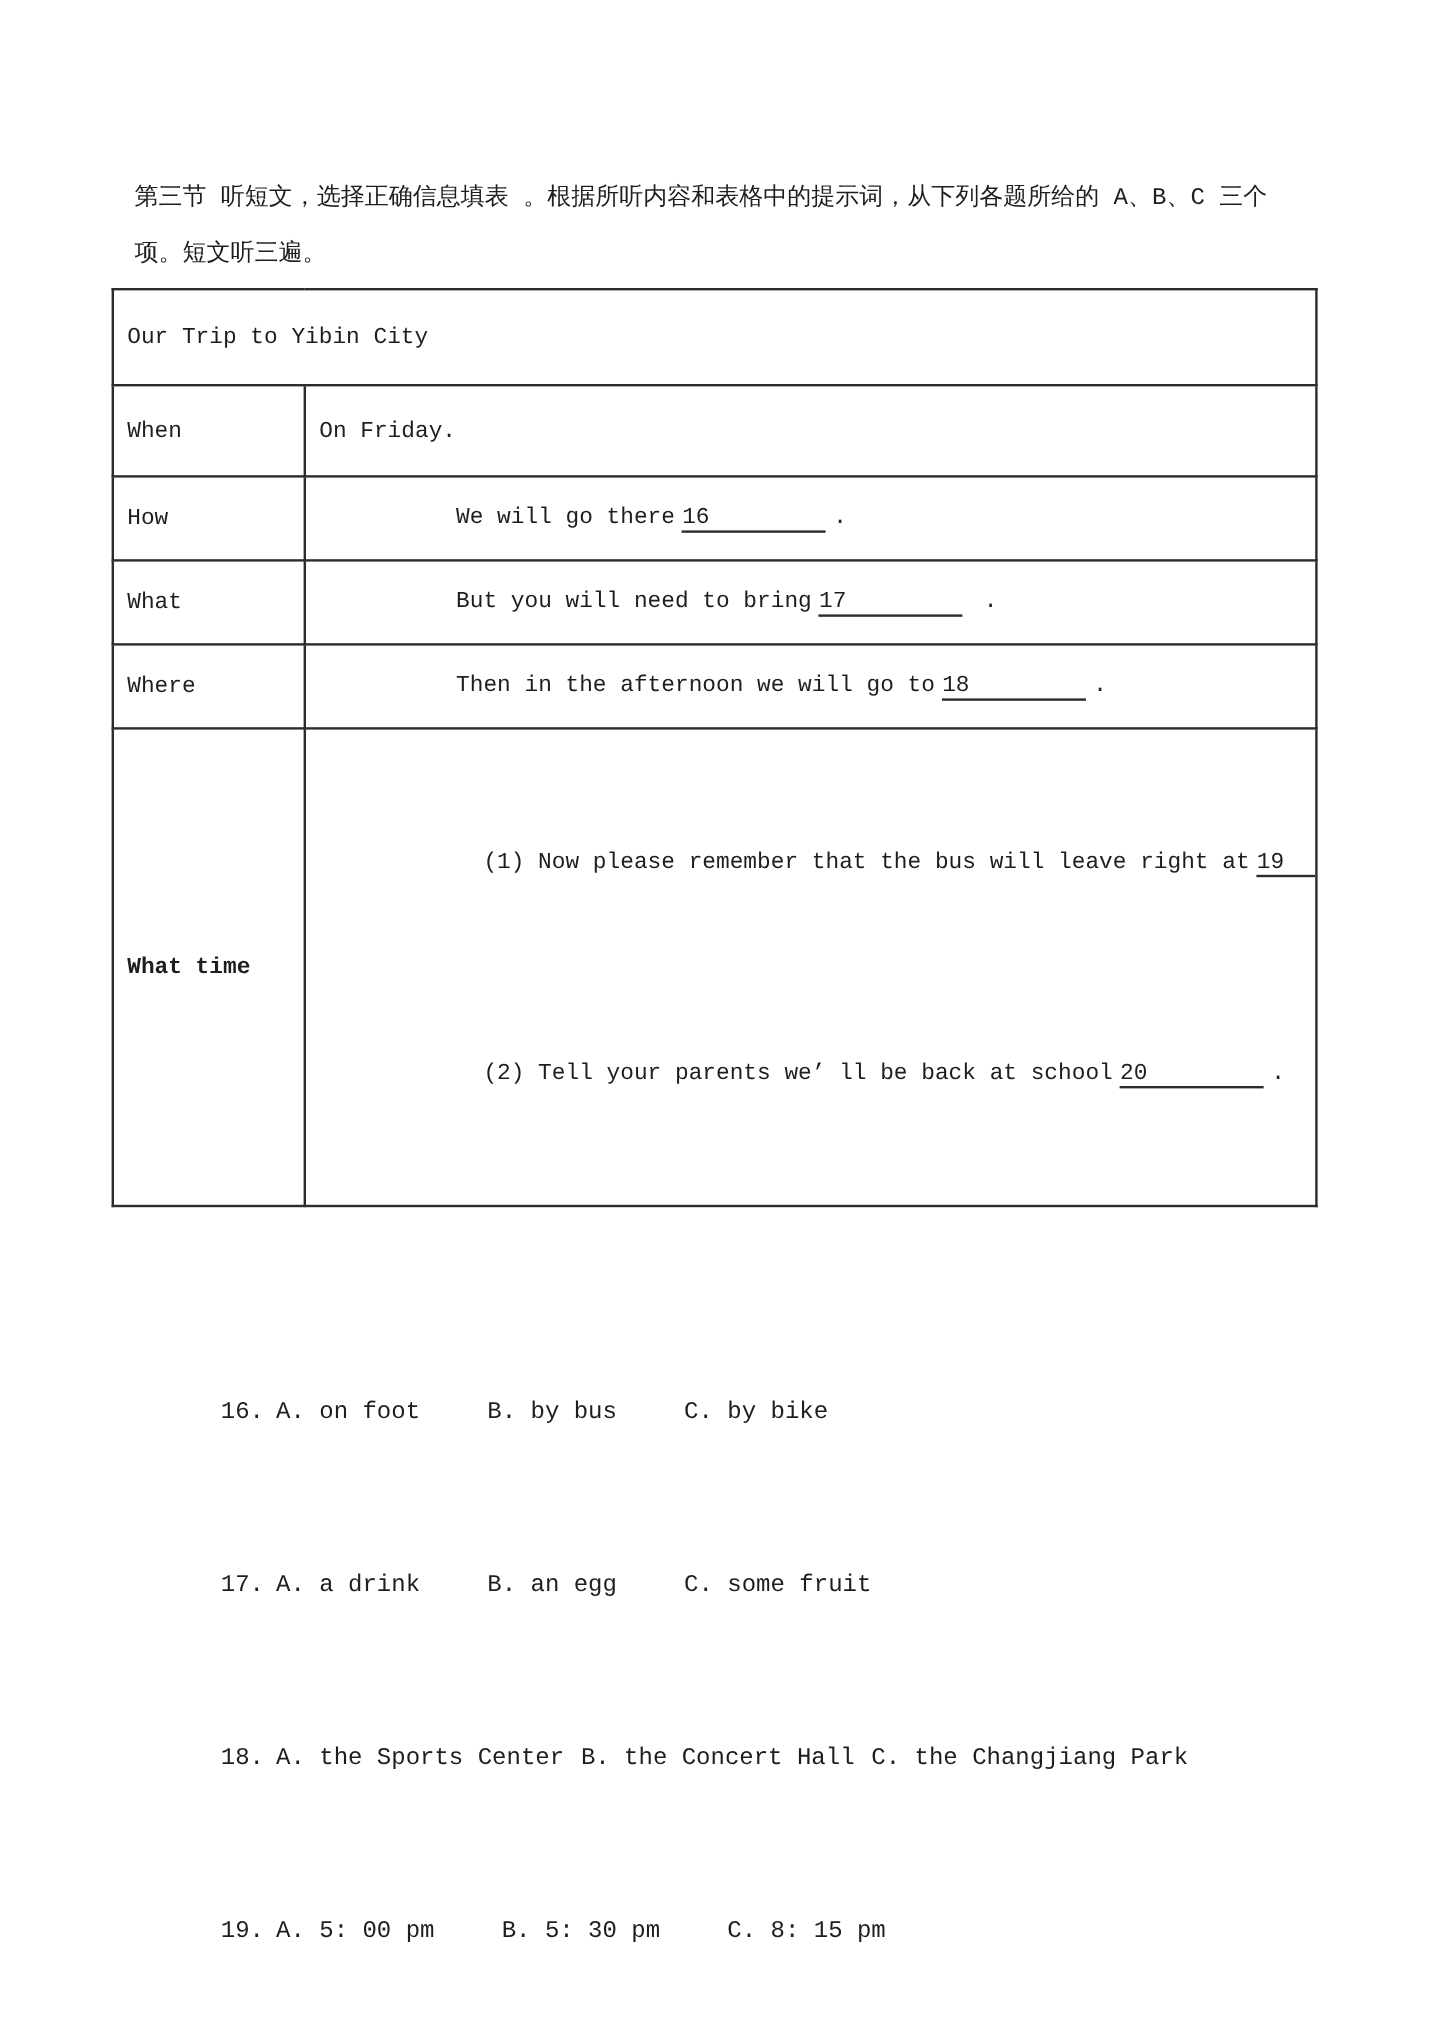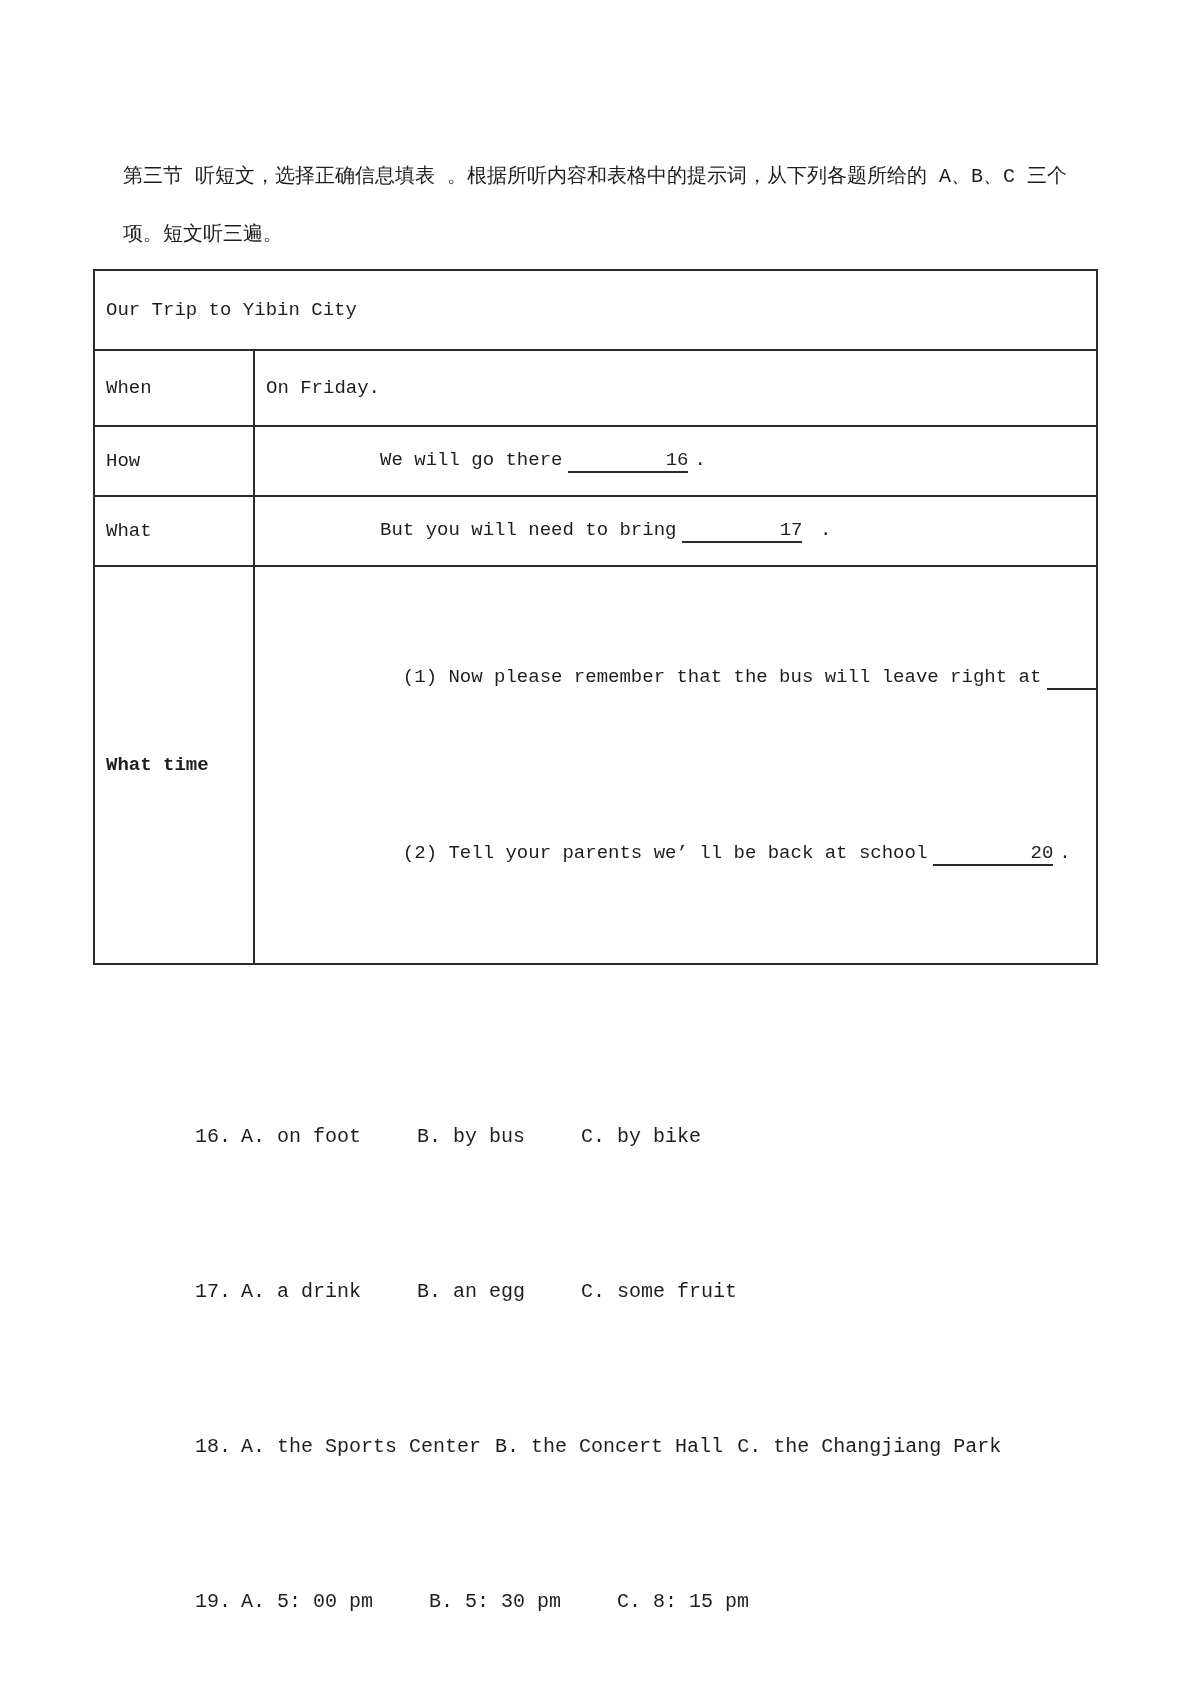--- a/index.html
+++ b/index.html
@@ -2,37 +2,37 @@
 <html><head>
 <meta charset="utf-8">
 <style>
   html,body{margin:0;padding:0;}
   body{
     width:1200px;height:1698px;background:#ffffff;color:#1e1e1e;
     font-family:"Liberation Mono","DejaVu Sans Mono",monospace;
     font-size:20px;overflow:hidden;
   }
   .page{padding:142px 0 0 112px;}
-  .line{margin:11px;line-height:47px;white-space:pre;}
+  .line{margin:0;line-height:47px;white-space:pre;}
   .lower .line{line-height:48px;}
   
   table.trip{
     border-collapse:collapse;table-layout:fixed;width:1005px;
     margin-left:-19px;margin-top:4px;font-size:19px;
   }
   .trip td{border:2px solid #2c2c2c;padding:0 11px;vertical-align:middle;white-space:pre;overflow:hidden;}
   col.c1{width:160px;}
   tr.r-title{height:80px;}
   tr.r-when{height:76px;}
   tr.r-how{height:64px;}
   tr.r-what{height:63px;}
   tr.r-where{height:68px;}
   tr.r-whattime{height:111px;}
   .blank{
-    display:inline-block;min-width:120px;text-align:right;
+    display:inline-block;min-width:120px;text-align:left;
     border-bottom:2px solid #2c2c2c;margin:0 6px;line-height:22px;
   }
   .wt-line{line-height:44px;white-space:pre;}
   .lbl-bottom{vertical-align:bottom;padding-bottom:16px;font-weight:bold;}
   
   .questions{margin-top:100px;}
   .q .qnum{margin-right:10px;}
   .q .opt{margin-right:56px;}
   .q.narrow .opt{margin-right:14px;}
   .q .opt:last-child,.q1opts .opt:last-child{margin-right:0;text-align:right;}
@@ -63,20 +63,26 @@
         <td>
           <span>We will go there</span><span class="blank">16</span><span>.</span>
         </td>
       </tr>
       <tr class="r-what">
         <td>What</td>
         <td>
           <span>But you will need to bring</span><span class="blank">17</span><span> .</span>
         </td>
       </tr>
+      <tr class="r-where">
+        <td>Where</td>
+        <td>
+          <span>Then in the afternoon we will go to</span><span class="blank">18</span><span>.</span>
+        </td>
+      </tr>
       <tr class="r-whattime">
         <td class="lbl-bottom">What time</td>
         <td>
           <div class="wt-line">
             <span>(1) Now please remember that the bus will leave right at</span><span class="blank">19</span>
           </div>
           <div class="wt-line">
             <span>(2) Tell your parents we’ ll be back at school</span><span class="blank">20</span><span>.</span>
           </div>
         </td>

